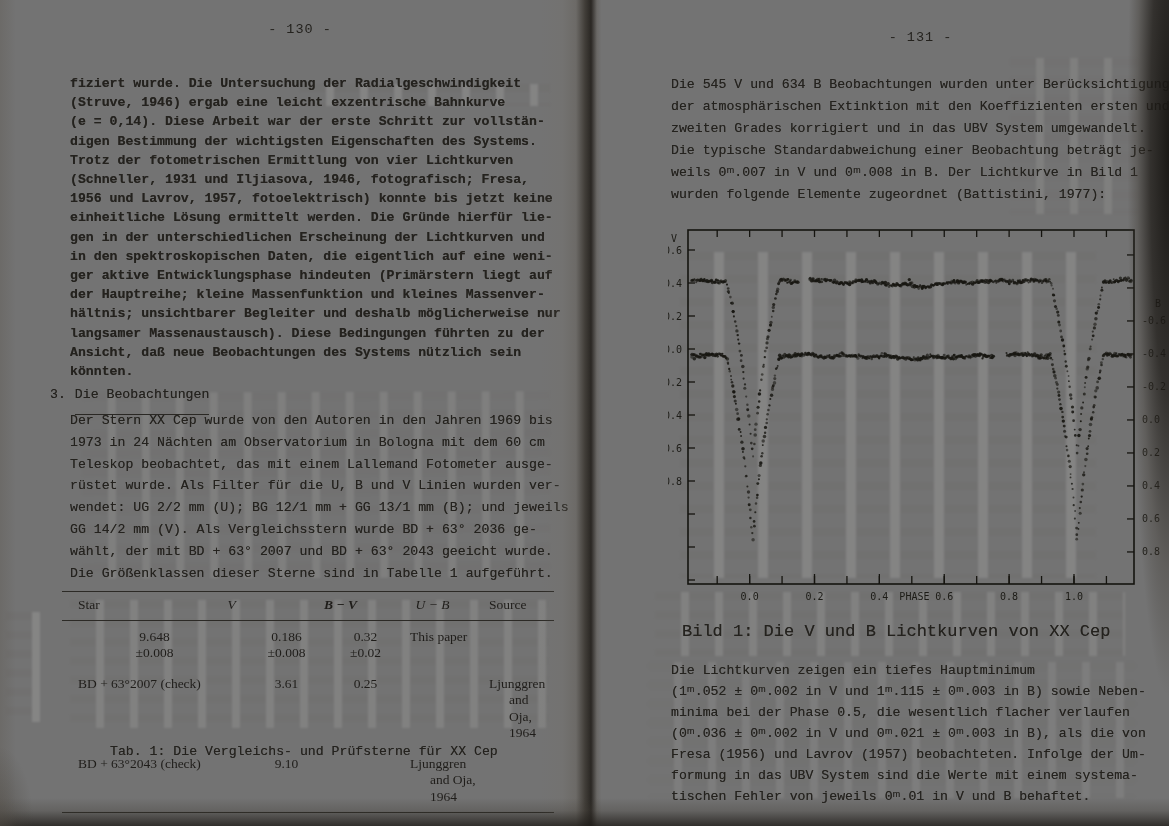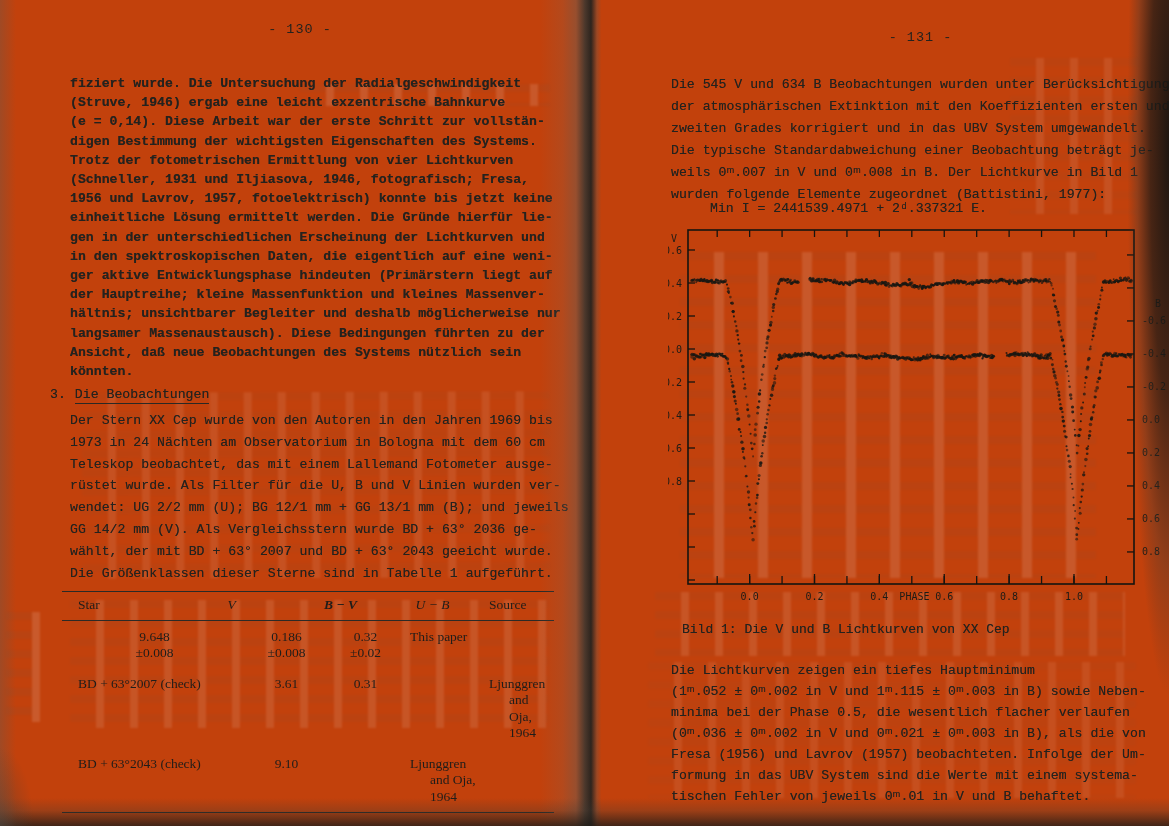--- a/index.html
+++ b/index.html
@@ -1,29 +1,29 @@
 <!DOCTYPE html>
 <html><head>
 <meta charset="utf-8">
 <style>
   html,body{margin:0;padding:0;background:#8f8d89;}
-  .scan{position:relative;width:1169px;height:826px;background:#c2410c;overflow:hidden;
+  .scan{position:relative;width:1169px;height:826px;background:#737373;overflow:hidden;
         font-family:"Liberation Mono","DejaVu Sans Mono",monospace;color:#24221e;}
   .page{position:absolute;top:0;height:826px;}
   .page-left{left:60px;width:505px;}
   .page-right{left:668px;width:520px;}
   .abs{position:absolute;}
   .pageno{text-align:center;font-size:13.5px;letter-spacing:1px;}
   .body-txt{font-size:13.2px;white-space:nowrap;text-shadow:0 0 .5px rgba(40,38,34,.65);}
   .lh-a{line-height:19.2px;font-weight:bold;}
   .lh-b{line-height:21.8px;}
   .lh-c{line-height:22px;}
   .lh-d{line-height:21px;}
   .secthead{font-size:13.2px;text-shadow:0 0 .5px rgba(40,38,34,.65);}
-  .secthead .u{display:inline-block;margin-left:9px;border-bottom:1.3px solid #2a2824;padding-bottom:1px;}
+  .secthead .u{display:inline-block;margin-left:9px;border-bottom:1.3px solid #2a2824;padding-bottom:12px;}
   .formula{font-size:13.2px;text-shadow:0 0 .5px rgba(40,38,34,.65);}
   
   .ctable{font-family:"Liberation Serif","DejaVu Serif",serif;font-size:13.5px;line-height:16.5px;
           width:492px;border-top:1.4px solid #2c2a26;border-bottom:1.4px solid #2c2a26;color:#1f1d1a;}
   .trow{display:grid;grid-template-columns:185px 79px 79px 79px 70px;}
   .thead{padding:5px 0 6px 0;border-bottom:1.2px solid #2c2a26;}
   .cell-c{text-align:center;}
   .cell-l{text-align:left;}
   .star{padding-left:16px;font-family:Liberation Serif, serif;}
   .src{padding-left:5px;}
@@ -108,47 +108,47 @@
             <div>0.32</div>
               <div>±0.02</div>
           </div>
           <div class="cell-l src">
             <div>This paper</div>
           </div>
         </div>
         <div class="trow r2">
           <div class="cell-l star">BD + 63°2007 (check)</div>
           <div class="cell-c">3.61</div>
-          <div class="cell-c">0.31</div>
+          <div class="cell-c">0.25</div>
           <div class="cell-c"></div>
           <div class="cell-l src">
             <div>Ljunggren</div>
             <div class="src2">and Oja, 1964</div>
           </div>
         </div>
         <div class="trow r3">
           <div class="cell-l star">BD + 63°2043 (check)</div>
           <div class="cell-c">9.10</div>
           <div class="cell-c"></div>
           <div class="cell-l src">
             <div>Ljunggren</div>
             <div class="src2">and Oja, 1964</div>
           </div>
         </div>
       </div>
     </div>
 
+    <div class="abs tabcap" style="top:744px;left:50px;">Tab. 1: Die Vergleichs- und Prüfsterne für XX Cep</div>
   </div>
 
   <div class="page page-right">
     <div class="abs pageno" style="top:30px;left:0;width:505px;">- 131 -</div>
 
     <div class="abs body-txt lh-c" style="top:74px;left:3px;">Die 545 V und 634 B Beobachtungen wurden unter Berücksichtigung<br>der atmosphärischen Extinktion mit den Koeffizienten ersten und<br>zweiten Grades korrigiert und in das UBV System umgewandelt.<br>Die typische Standardabweichung einer Beobachtung beträgt je-<br>weils 0ᵐ.007 in V und 0ᵐ.008 in B. Der Lichtkurve in Bild 1<br>wurden folgende Elemente zugeordnet (Battistini, 1977):</div>
 
-    <div class="abs formula" style="top:201px;left:42px;">Min I = 2441539.4971 + 2ᵈ.337321 E.</div>
 
     <svg id="lc" width="512" height="400" viewBox="0 0 512 400">
         <rect x="20" y="15" width="446" height="354" fill="none" stroke="#15140f" stroke-width="1.6"></rect>
         <line x1="49.19272727272727" y1="15" x2="49.19272727272727" y2="22" stroke="#15140f" stroke-width="1.3"></line>
         <line x1="49.19272727272727" y1="369" x2="49.19272727272727" y2="361" stroke="#15140f" stroke-width="1.3"></line>
         <line x1="81.6290909090909" y1="15" x2="81.6290909090909" y2="22" stroke="#15140f" stroke-width="1.3"></line>
         <line x1="81.6290909090909" y1="369" x2="81.6290909090909" y2="361" stroke="#15140f" stroke-width="1.3"></line>
         <line x1="114.06545454545456" y1="15" x2="114.06545454545456" y2="22" stroke="#15140f" stroke-width="1.3"></line>
         <line x1="114.06545454545456" y1="369" x2="114.06545454545456" y2="361" stroke="#15140f" stroke-width="1.3"></line>
         <line x1="146.50181818181818" y1="15" x2="146.50181818181818" y2="22" stroke="#15140f" stroke-width="1.3"></line>
@@ -1356,21 +1356,21 @@
           <circle cx="458.3" cy="142.4" r="1.16" fill="#181712" fill-opacity="0.67"></circle>
           <circle cx="459.3" cy="139.6" r="1.08" fill="#181712" fill-opacity="0.74"></circle>
           <circle cx="460.1" cy="139.6" r="1.77" fill="#181712" fill-opacity="0.73"></circle>
           <circle cx="461.2" cy="140.8" r="1.55" fill="#181712" fill-opacity="0.61"></circle>
           <circle cx="461.2" cy="140.1" r="1.07" fill="#181712" fill-opacity="0.87"></circle>
           <circle cx="462.5" cy="142.3" r="1.33" fill="#181712" fill-opacity="0.67"></circle>
           <circle cx="463.1" cy="140.1" r="1.34" fill="#181712" fill-opacity="0.82"></circle>
         </g>
       </svg>
 
-    <div class="abs body-txt" style="top:622px;left:14px;font-size:13px;">Bild 1: Die V und B Lichtkurven von XX Cep</div>
+    <div class="abs body-txt" style="top:622px;left:14px;font-size:17px;">Bild 1: Die V und B Lichtkurven von XX Cep</div>
 
     <div class="abs body-txt lh-d" style="top:660px;left:3px;">Die Lichtkurven zeigen ein tiefes Hauptminimum<br>(1ᵐ.052 ± 0ᵐ.002 in V und 1ᵐ.115 ± 0ᵐ.003 in B) sowie Neben-<br>minima bei der Phase 0.5, die wesentlich flacher verlaufen<br>(0ᵐ.036 ± 0ᵐ.002 in V und 0ᵐ.021 ± 0ᵐ.003 in B), als die von<br>Fresa (1956) und Lavrov (1957) beobachteten. Infolge der Um-<br>formung in das UBV System sind die Werte mit einem systema-<br>tischen Fehler von jeweils 0ᵐ.01 in V und B behaftet.</div>
   </div>
 
   <div class="shadow gutter"></div>
   <div class="shadow right-edge"></div>
   <div class="shadow bottom-edge"></div>
   <div class="shadow left-edge"></div>
   <div class="shadow corner-bl"></div>
 </div>

